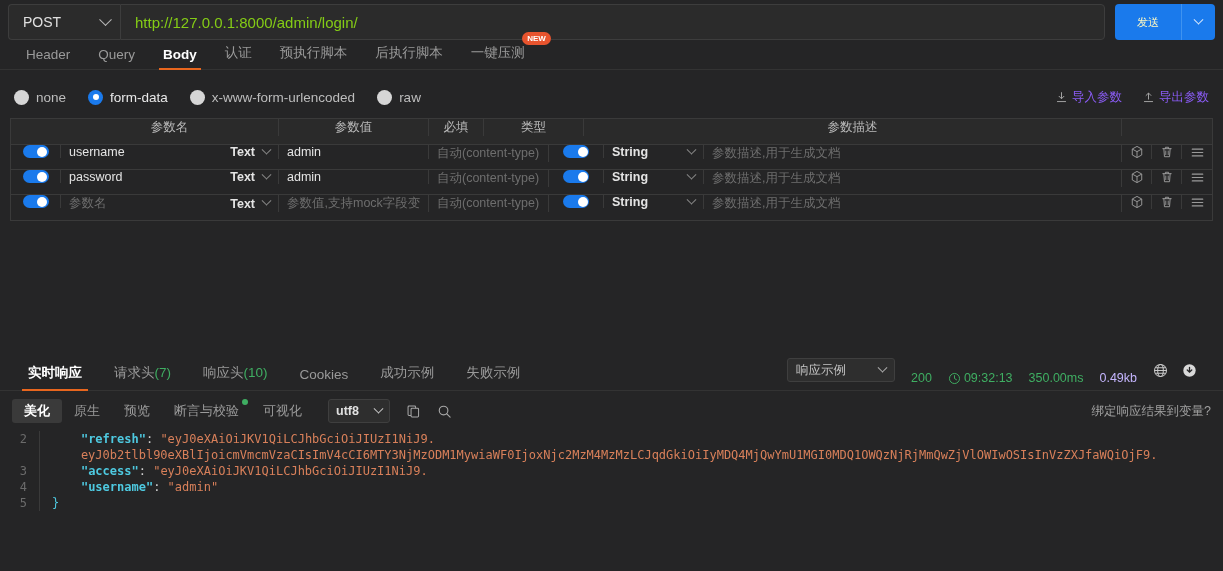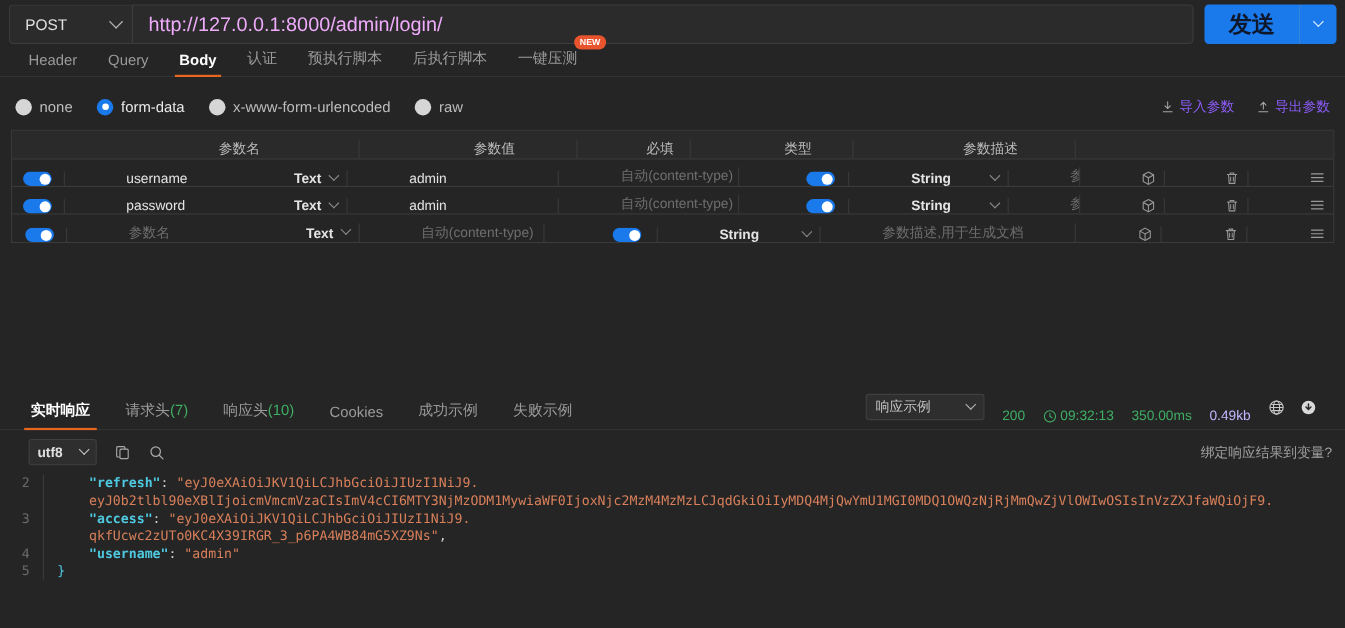--- a/index.html
+++ b/index.html
@@ -18,25 +18,25 @@
     background: #2b2b2b; border-radius: 4px 0 0 4px;
     display: flex; align-items: center; justify-content: space-between;
     padding: 0 10px 0 14px;
   }
   .method-label { font-size: 14px; color: #e0e0e0; }
   .url-box {
     flex: 1; border: 1px solid #3d3d3d; background: #2b2b2b;
     display: flex; align-items: center; padding: 0 14px;
     border-radius: 0 4px 4px 0;
   }
-  .url-text { font-size: 18px; color: #f0abfc; }
+  .url-text { font-size: 15px; color: #84cc16; }
   .send-wrap { display: flex; margin-left: 10px; }
   .send-btn {
-    background: #1a7aec; color: #0f172a; border: none;
-    padding: 0 22px; font-size: 21px; font-weight: bold;
+    background: #1a7aec; color: #fef9c3; border: none;
+    padding: 0 22px; font-size: 11px; font-weight: normal;
     border-radius: 4px 0 0 4px; cursor: pointer;
     font-family: "Liberation Sans", sans-serif;
   }
   .send-caret {
     background: #1a7aec; border: none; border-left: 1px solid #3f93f0;
     color: #fff; width: 34px; border-radius: 0 4px 4px 0; cursor: pointer;
     display: flex; align-items: center; justify-content: center;
   }
   .caret { display: inline-block; width: 9px; height: 9px;
     border-right: 1.6px solid currentColor; border-bottom: 1.6px solid currentColor;
@@ -66,21 +66,21 @@
   .radio.on::after { content:""; width: 6px; height: 6px; background: #fff; border-radius: 50%; }
   .radio-label { font-size: 13.5px; color: #bdbdbd; }
   .radio-item.sel .radio-label { color: #e9e9e9; }
   .bt-spacer { flex: 1; }
   .link-btn { display: flex; align-items: center; font-size: 12.5px; color: #8b5cf6;
     margin-left: 20px; cursor: pointer; }
   .link-btn svg { margin-right: 4px; }
 
   
   .ptable { margin: 2px 10px 0 10px; border: 1px solid #3a3a3a; }
-  .prow { display: flex; border-bottom: 1px solid #3a3a3a; height: 25px; align-items: flex-end; gap: 48px; }
+  .prow { display: flex; border-bottom: 1px solid #3a3a3a; height: 25px; align-items: flex-start; }
   .prow:last-child { border-bottom: none; }
   .prow.head { height: 26px; background: #2a2a2a; }
   .pcell { display: flex; align-items: center; border-right: 1px solid #3a3a3a;
     font-size: 12.5px; overflow: hidden; white-space: nowrap; }
   .pcell:last-child { border-right: none; }
   .pcell.ctr { justify-content: center; }
   .c-sw    { width: 50px; justify-content: center; }
   .c-name  { width: 218px; padding: 0 8px; justify-content: space-between; }
   .c-val   { width: 150px; padding: 0 8px; }
   .c-ctype { width: 120px; padding: 0 8px; }
@@ -328,20 +328,23 @@
         <div class="pcell c-sw">
           <span class="toggle"></span>
         </div>
         <div class="pcell c-name">
           <span class="ph">参数名</span>
           <span style="display:flex;align-items:center">
             <span class="sel-txt">Text</span>
             <span class="caret small" style="margin-left:8px;color:#9a9a9a"></span>
           </span>
         </div>
+        <div class="pcell c-val">
+          <span class="ph">参数值,支持mock字段变</span>
+        </div>
         <div class="pcell c-ctype">
           <span class="ph-ctype">自动(content-type)</span>
         </div>
         <div class="pcell c-req">
           <span class="toggle"></span>
         </div>
         <div class="pcell c-type">
           <span class="sel-txt">String</span>
           <span class="caret small" style="color:#9a9a9a"></span>
         </div>
@@ -410,20 +413,27 @@
     <span class="meta-icn">
       <svg width="15" height="15" viewBox="0 0 16 16">
         <circle cx="8" cy="8" r="6.6" fill="#d9d9d9"></circle>
         <path d="M8 4.6v5M5.6 7.4L8 9.8l2.4-2.4" stroke="#252526" stroke-width="1.4" fill="none" stroke-linecap="round"></path>
       </svg>
     </span>
   </div>
 </div>
 
 <div class="viewbar">
+  <div id="vtabs" style="display:flex;align-items:center">
+      <div class="vtab active"><span>美化</span></div>
+      <div class="vtab"><span>原生</span></div>
+      <div class="vtab"><span>预览</span></div>
+      <div class="vtab"><span>断言与校验</span><span class="dot"></span></div>
+      <div class="vtab"><span>可视化</span></div>
+    </div>
   <div class="enc-box">
     <span>utf8</span>
     <span class="caret small"></span>
   </div>
   <span class="vb-icn">
     <svg width="15" height="15" viewBox="0 0 16 16">
       <rect x="2.2" y="2.2" width="8" height="10" rx="1" stroke="#a8a8a8" stroke-width="1.1" fill="none"></rect>
       <rect x="5.4" y="4.6" width="8" height="9.2" rx="1" stroke="#a8a8a8" stroke-width="1.1" fill="#252526"></rect>
     </svg>
   </span>
@@ -447,24 +457,20 @@
       <div class="ctext"><span class="s">    eyJ0b2tlbl90eXBlIjoicmVmcmVzaCIsImV4cCI6MTY3NjMzODM1MywiaWF0IjoxNjc2MzM4MzMzLCJqdGkiOiIyMDQ4MjQwYmU1MGI0MDQ1OWQzNjRjMmQwZjVlOWIwOSIsInVzZXJfaWQiOjF9.</span></div>
     </div>
     <div class="cline">
       <div class="gutter"></div>
     </div>
     <div class="cline">
       <div class="gutter">3</div>
       <div class="ctext"><span class="p">    </span><span class="k">"access"</span><span class="p">: </span><span class="s">"eyJ0eXAiOiJKV1QiLCJhbGciOiJIUzI1NiJ9.</span></div>
     </div>
     <div class="cline">
-      <div class="gutter"></div>
-      <div class="ctext"><span class="s">    qkfUcwc2zUTo0KC4X39IRGR_3_p6PA4WB84mG5XZ9Ns"</span><span class="p">,</span></div>
-    </div>
-    <div class="cline">
       <div class="gutter">4</div>
       <div class="ctext"><span class="p">    </span><span class="k">"username"</span><span class="p">: </span><span class="s">"admin"</span></div>
     </div>
     <div class="cline">
       <div class="gutter">5</div>
       <div class="ctext"><span class="b">}</span></div>
     </div>
   </div>
 
 </body></html>

